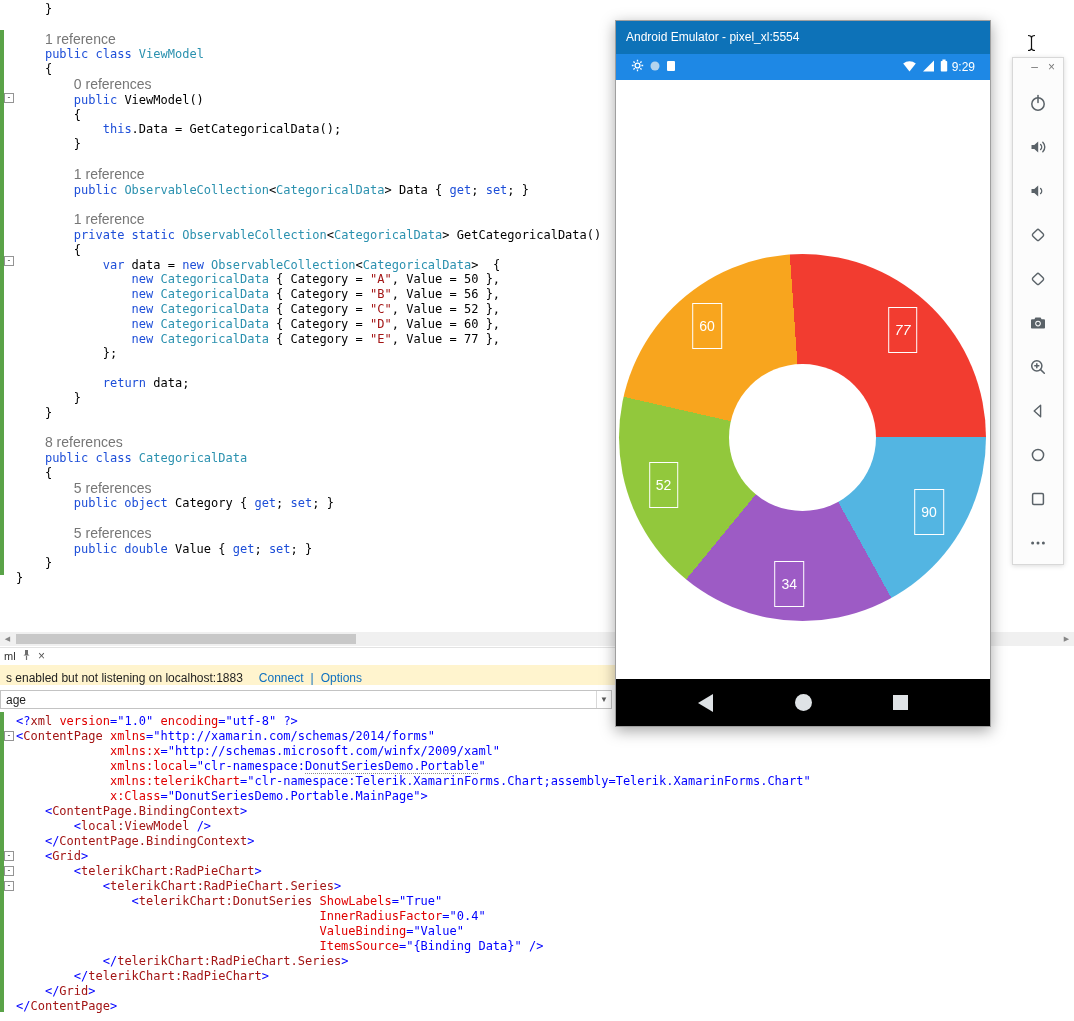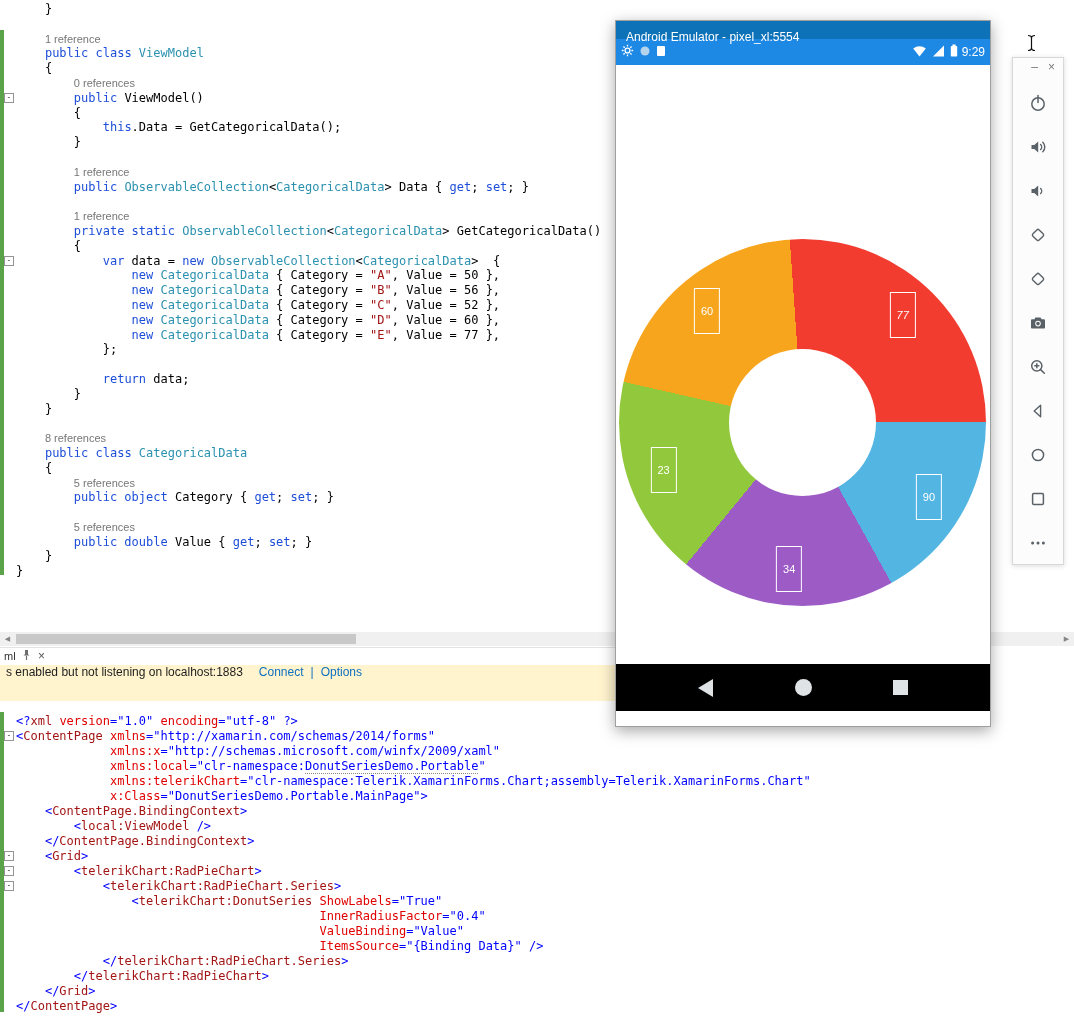--- a/index.html
+++ b/index.html
@@ -15,62 +15,62 @@
   .code .ln{white-space:pre}
   .tk-k{color:#1d4ed8}
   .tk-t{color:#2b91af}
   .tk-s{color:#a31515}
   .tk-p{color:#000}
   .tk-d{color:#0000ff}
   .tk-e{color:#a31515}
   .tk-a{color:#e00000}
   .tk-v{color:#0000ff}
   .tk-vu{color:#0000ff;border-bottom:1px dotted #8a8a8a}
-  .tk-r{color:#767676;font-family:"Liberation Sans",sans-serif;font-size:11px}
+  .tk-r{color:#767676;font-family:"Liberation Sans",sans-serif;font-size:14px}
   .fold{position:absolute;left:4px;width:10px;height:10px;border:1px solid #949494;
     background:#fff;color:#444;font:8px/8px "DejaVu Sans Mono",monospace;text-align:center;z-index:3}
   .green-bar{position:absolute;left:0;width:4px;background:#5aa348;z-index:2}
 
   
   .hscroll{position:absolute;left:0;top:632px;width:1074px;height:14px;background:#f0f0f0;z-index:1}
   .hs-arrow{position:absolute;top:0;width:15px;height:14px;color:#868686;
     font-size:7px;line-height:14px;text-align:center}
   .hs-arrow.left{left:0}
   .hs-arrow.right{right:0}
   .hs-thumb{position:absolute;left:16px;top:2px;width:340px;height:10px;background:#c8c8c8}
 
   
   .tabstrip{position:absolute;left:0;top:647px;width:615px;height:17px;background:#fff;
     border-top:1px solid #e3e3e3;display:flex;align-items:center;font-size:11px;color:#333;z-index:1}
   .tabstrip .tab-label{padding:0 4px}
   .tabstrip .pin{width:14px;text-align:center}
   .tabstrip .tabclose{width:16px;text-align:center;color:#555;font-size:12px}
-  .infobar{position:absolute;left:0;top:665px;width:615px;height:36px;background:#fff4ce;
-    display:flex;align-items:flex-start;font-size:12px;padding-left:6px;z-index:1}
+  .infobar{position:absolute;left:0;top:665px;width:615px;height:20px;background:#fff4ce;
+    display:flex;align-items:flex-end;font-size:12px;padding-left:6px;z-index:1}
   .infobar a{color:#0e70c0;text-decoration:none;cursor:pointer}
   .infobar .lnk1{margin-left:16px}
   .infobar .sep{color:#0e70c0;margin:0 7px}
   .combo{position:absolute;left:0;top:690px;width:612px;height:19px;background:#fff;
     border:1px solid #c3c3c3;display:flex;align-items:center;font-size:12px;padding-left:5px;z-index:1}
   .combo .combo-arrow{margin-left:auto;width:15px;height:17px;border-left:1px solid #d8d8d8;
     color:#5a5a5a;font-size:8px;line-height:17px;text-align:center}
 
   
   .emu{position:absolute;left:615px;top:20px;width:376px;height:707px;background:#fff;
     border:1px solid #9f9f9f;box-shadow:0 4px 14px rgba(0,0,0,.35);z-index:10}
-  .emu-title{height:18px;background:#0d72b8;color:#fff;font-size:12px;line-height:33px;padding-left:10px}
-  .emu-status{height:26px;background:#1e88e5;display:flex;align-items:center;padding:0 5px}
+  .emu-title{height:33px;background:#0d72b8;color:#fff;font-size:12px;line-height:33px;padding-left:10px}
+  .emu-status{height:26px;background:#1e88e5;display:flex;align-items:center;padding:0 15px}
   .emu-status .gap{width:5px}
   .emu-status .spacer{flex:1}
   .emu-status .time{color:#fff;font-size:12px;margin-left:4px}
   .emu-screen{position:relative;height:599px;background:#fff;overflow:hidden}
   .donut{position:absolute;left:3px;top:174px;width:367px;height:367px;border-radius:50%}
   .donut .hole{position:absolute;left:30%;top:30%;width:40%;height:40%;border-radius:50%;background:#fff}
   .slice-label{position:absolute;transform:translate(-50%,-50%);border:1px solid #fff;
-    color:#fff;font-size:11px;line-height:14px;padding:15px 6px;white-space:nowrap}
+    color:#fff;font-size:14px;line-height:14px;padding:15px 6px;white-space:nowrap}
   .emu-nav{height:47px;background:#000;display:flex;justify-content:space-evenly;align-items:center}
   .nav-back{width:0;height:0;border-top:9px solid transparent;border-bottom:9px solid transparent;
     border-right:15px solid #dfe3e6}
   .nav-home{width:17px;height:17px;border-radius:50%;background:#dfe3e6}
   .nav-recents{width:15px;height:15px;background:#dfe3e6}
 
   
   .emutb{position:absolute;left:1012px;top:57px;width:52px;height:508px;background:#fcfcfc;
     border:1px solid #d8d8d8;box-shadow:0 1px 5px rgba(0,0,0,.15);z-index:10}
   .emutb-win{position:absolute;top:2px;right:3px;display:flex}
@@ -109,20 +109,24 @@
     <span class="tabclose">×</span>
   </div>
 
   <div class="infobar">
     <span>s enabled but not listening on localhost:1883</span>
     <a class="lnk1">Connect</a>
     <span class="sep">|</span>
     <a>Options</a>
   </div>
 
+  <div class="combo">
+    <span>age</span>
+    <span class="combo-arrow">▼</span>
+  </div>
 
   <div class="green-bar" style="top:712px;height:300px"></div>
   <div id="xaml-code" class="code lh-x" style="left:16px;top:714px"><div class="ln"><span class="tk-d">&lt;?</span><span class="tk-e">xml</span><span class="tk-p"> </span><span class="tk-a">version</span><span class="tk-d">=</span><span class="tk-v">"1.0"</span><span class="tk-p"> </span><span class="tk-a">encoding</span><span class="tk-d">=</span><span class="tk-v">"utf-8"</span><span class="tk-p"> </span><span class="tk-d">?&gt;</span></div><div class="ln"><span class="tk-d">&lt;</span><span class="tk-e">ContentPage</span><span class="tk-p"> </span><span class="tk-a">xmlns</span><span class="tk-d">=</span><span class="tk-v">"http://xamarin.com/schemas/2014/forms"</span></div><div class="ln"><span class="tk-p">             </span><span class="tk-a">xmlns:x</span><span class="tk-d">=</span><span class="tk-v">"http://schemas.microsoft.com/winfx/2009/xaml"</span></div><div class="ln"><span class="tk-p">             </span><span class="tk-a">xmlns:local</span><span class="tk-d">=</span><span class="tk-v">"clr-namespace:</span><span class="tk-vu">DonutSeriesDemo.Portable</span><span class="tk-v">"</span></div><div class="ln"><span class="tk-p">             </span><span class="tk-a">xmlns:telerikChart</span><span class="tk-d">=</span><span class="tk-v">"clr-namespace:Telerik.XamarinForms.Chart;assembly=Telerik.XamarinForms.Chart"</span></div><div class="ln"><span class="tk-p">             </span><span class="tk-a">x:Class</span><span class="tk-d">=</span><span class="tk-v">"DonutSeriesDemo.Portable.MainPage"</span><span class="tk-d">&gt;</span></div><div class="ln"><span class="tk-p">    </span><span class="tk-d">&lt;</span><span class="tk-e">ContentPage.BindingContext</span><span class="tk-d">&gt;</span></div><div class="ln"><span class="tk-p">        </span><span class="tk-d">&lt;</span><span class="tk-e">local:ViewModel</span><span class="tk-p"> </span><span class="tk-d">/&gt;</span></div><div class="ln"><span class="tk-p">    </span><span class="tk-d">&lt;/</span><span class="tk-e">ContentPage.BindingContext</span><span class="tk-d">&gt;</span></div><div class="ln"><span class="tk-p">    </span><span class="tk-d">&lt;</span><span class="tk-e">Grid</span><span class="tk-d">&gt;</span></div><div class="ln"><span class="tk-p">        </span><span class="tk-d">&lt;</span><span class="tk-e">telerikChart:RadPieChart</span><span class="tk-d">&gt;</span></div><div class="ln"><span class="tk-p">            </span><span class="tk-d">&lt;</span><span class="tk-e">telerikChart:RadPieChart.Series</span><span class="tk-d">&gt;</span></div><div class="ln"><span class="tk-p">                </span><span class="tk-d">&lt;</span><span class="tk-e">telerikChart:DonutSeries</span><span class="tk-p"> </span><span class="tk-a">ShowLabels</span><span class="tk-d">=</span><span class="tk-v">"True"</span></div><div class="ln"><span class="tk-p">                                          </span><span class="tk-a">InnerRadiusFactor</span><span class="tk-d">=</span><span class="tk-v">"0.4"</span></div><div class="ln"><span class="tk-p">                                          </span><span class="tk-a">ValueBinding</span><span class="tk-d">=</span><span class="tk-v">"Value"</span></div><div class="ln"><span class="tk-p">                                          </span><span class="tk-a">ItemsSource</span><span class="tk-d">=</span><span class="tk-v">"{Binding Data}"</span><span class="tk-p"> </span><span class="tk-d">/&gt;</span></div><div class="ln"><span class="tk-p">            </span><span class="tk-d">&lt;/</span><span class="tk-e">telerikChart:RadPieChart.Series</span><span class="tk-d">&gt;</span></div><div class="ln"><span class="tk-p">        </span><span class="tk-d">&lt;/</span><span class="tk-e">telerikChart:RadPieChart</span><span class="tk-d">&gt;</span></div><div class="ln"><span class="tk-p">    </span><span class="tk-d">&lt;/</span><span class="tk-e">Grid</span><span class="tk-d">&gt;</span></div><div class="ln"><span class="tk-d">&lt;/</span><span class="tk-e">ContentPage</span><span class="tk-d">&gt;</span></div></div>
   <div id="xaml-folds">
       <div class="fold" style="top: 731px;">-</div>
       <div class="fold" style="top: 851px;">-</div>
       <div class="fold" style="top: 866px;">-</div>
       <div class="fold" style="top: 881px;">-</div>
     </div>
 
@@ -171,21 +175,21 @@
           </svg>
       </span>
       <span class="time">9:29</span>
     </div>
     <div class="emu-screen">
       <div class="donut" id="donut" style="background: conic-gradient(from 90deg, rgb(83, 181, 226) 0deg, rgb(83, 181, 226) 61.02deg, rgb(157, 91, 197) 61.02deg, rgb(157, 91, 197) 129.36deg, rgb(146, 200, 60) 129.36deg, rgb(146, 200, 60) 192.81deg, rgb(248, 165, 30) 192.81deg, rgb(248, 165, 30) 266.03deg, rgb(242, 60, 48) 266.03deg, rgb(242, 60, 48) 360deg);">
         <div class="hole"></div>
         <div id="donut-labels">
             <div class="slice-label" style="left: 309.976px; top: 258.025px; background: rgb(83, 181, 226);">90</div>
             <div class="slice-label" style="left: 170.23px; top: 329.699px; background: rgb(157, 91, 197);">34</div>
-            <div class="slice-label" style="left: 44.6273px; top: 231.088px; background: rgb(146, 200, 60);">23</div>
+            <div class="slice-label" style="left: 44.6273px; top: 231.088px; background: rgb(146, 200, 60);">52</div>
             <div class="slice-label" style="left: 88.0125px; top: 71.9994px; background: rgb(248, 165, 30);">60</div>
             <div class="slice-label" style="left: 283.649px; top: 76.1669px; background: rgb(242, 60, 48); font-style: italic;">77</div>
           </div>
       </div>
     </div>
     <div class="emu-nav">
       <span class="nav-back"></span>
       <span class="nav-home"></span>
       <span class="nav-recents"></span>
     </div>

